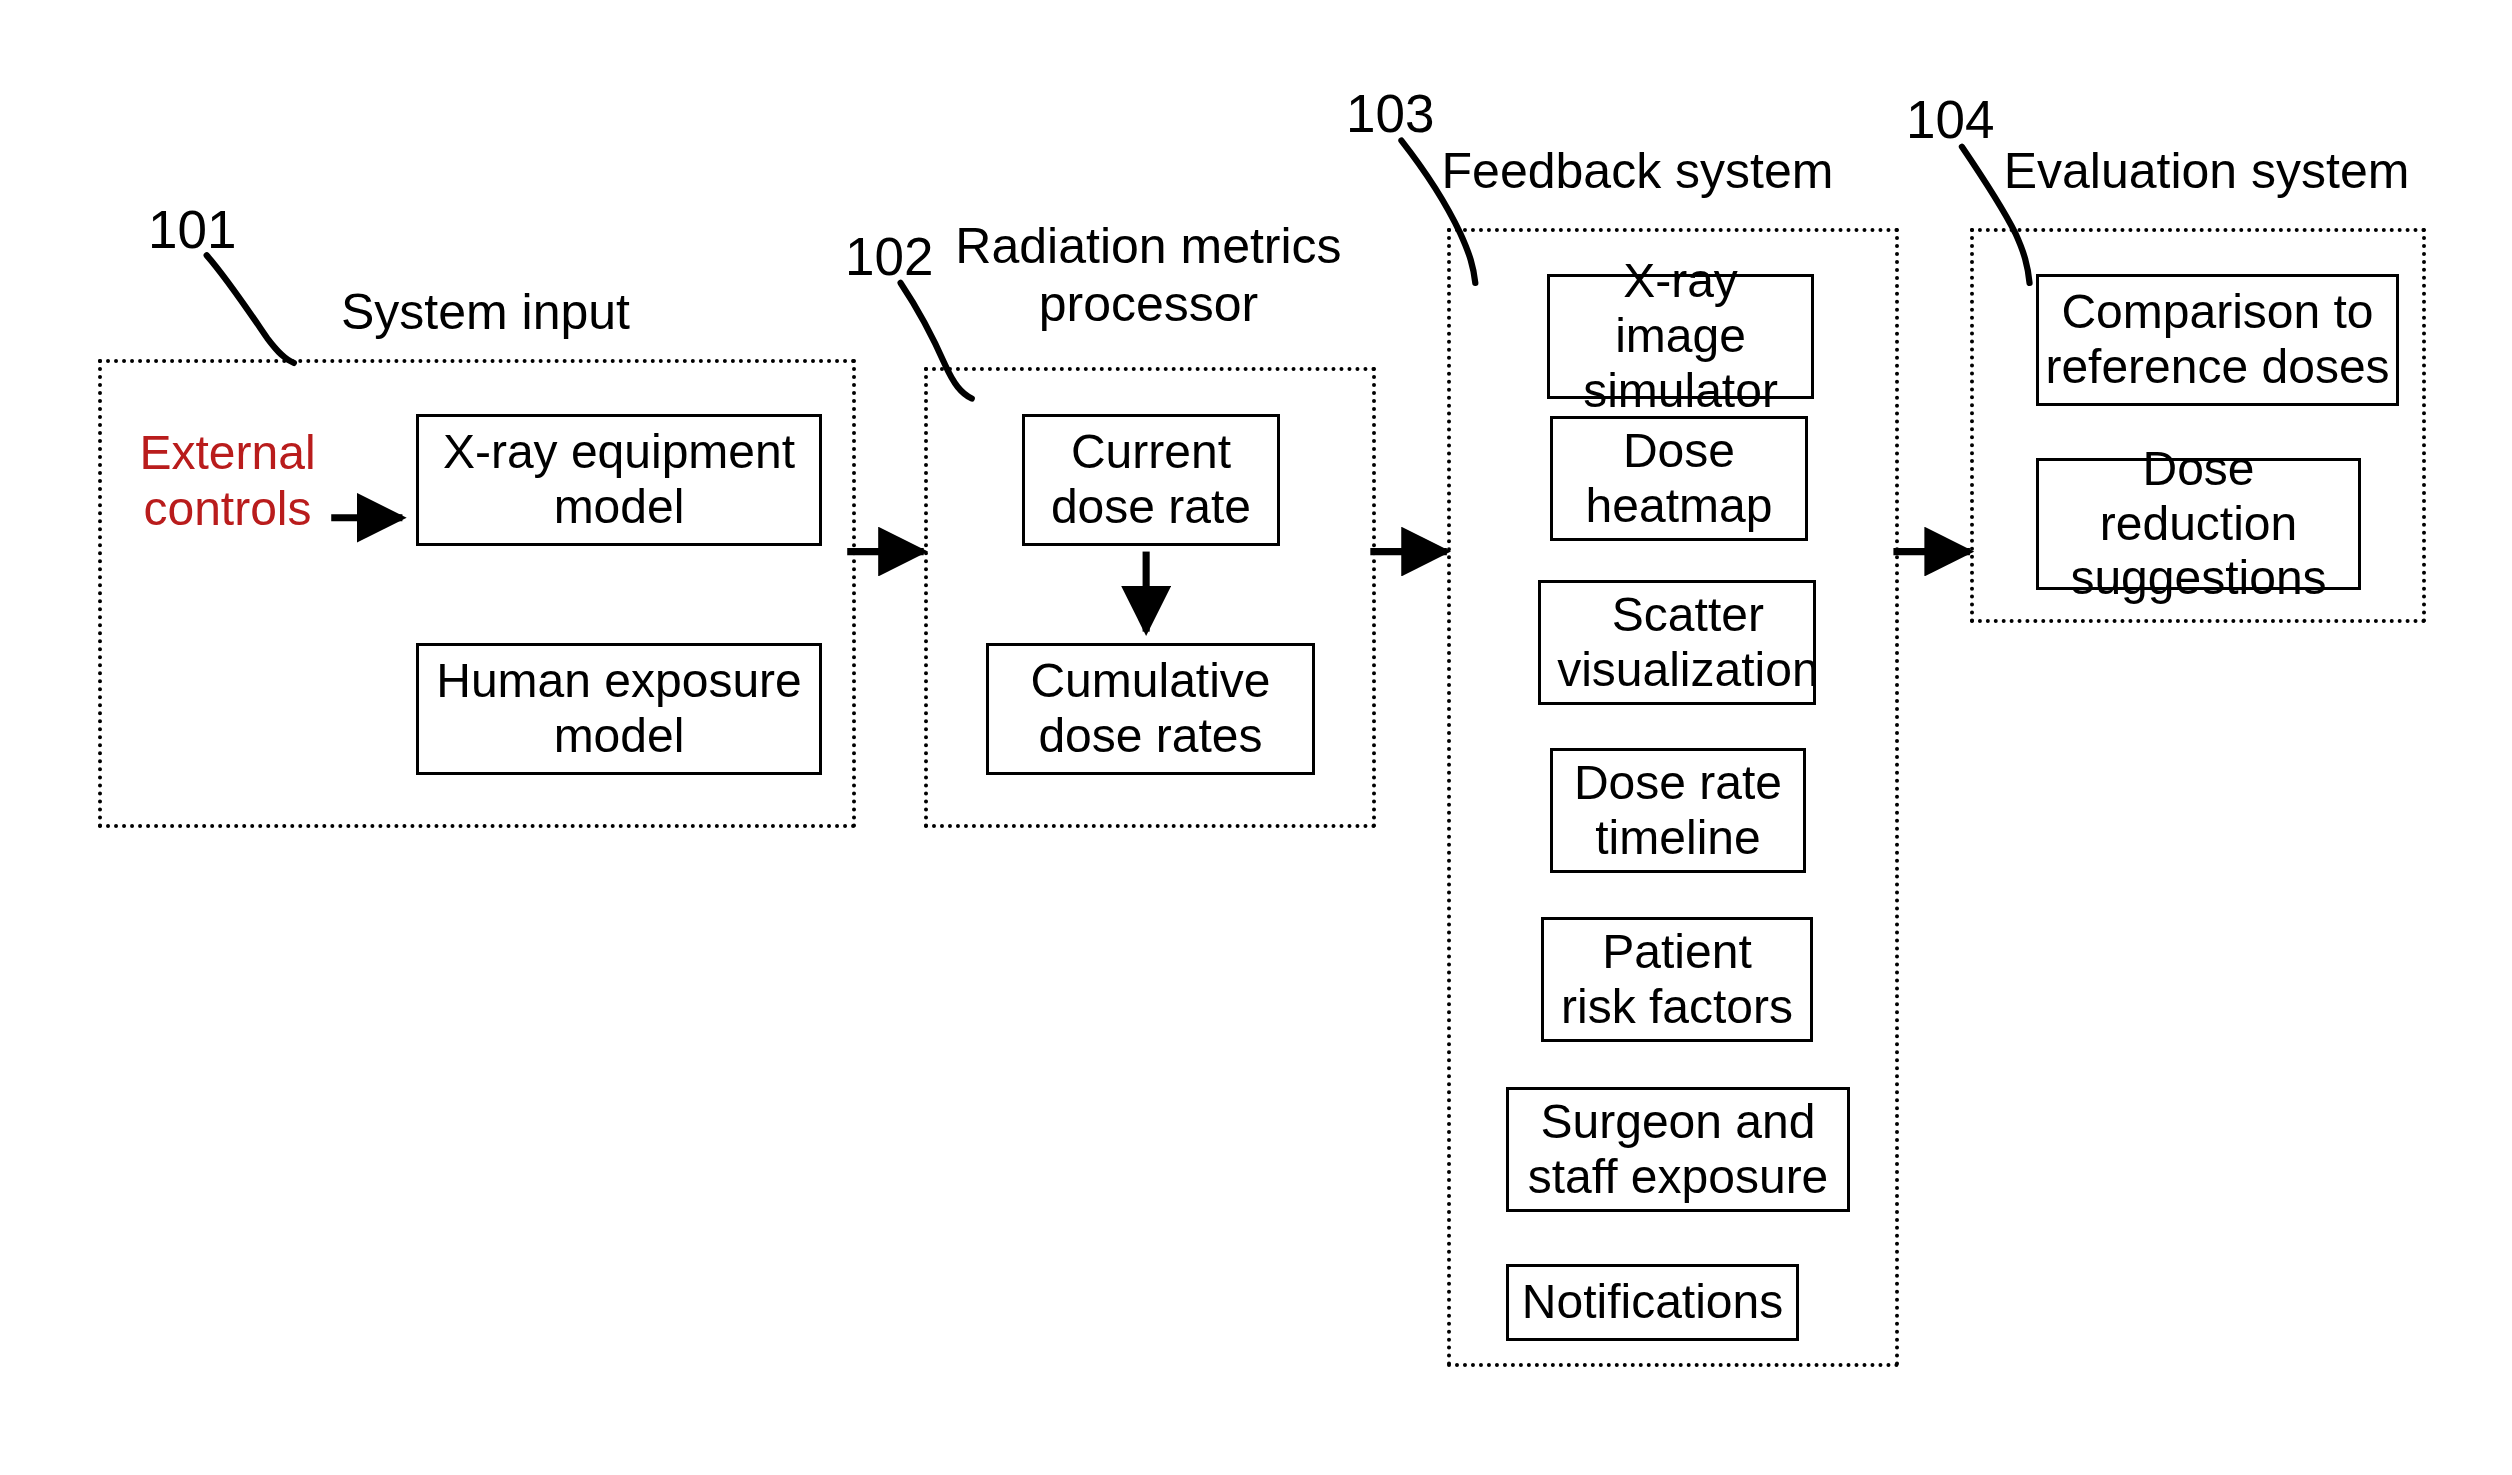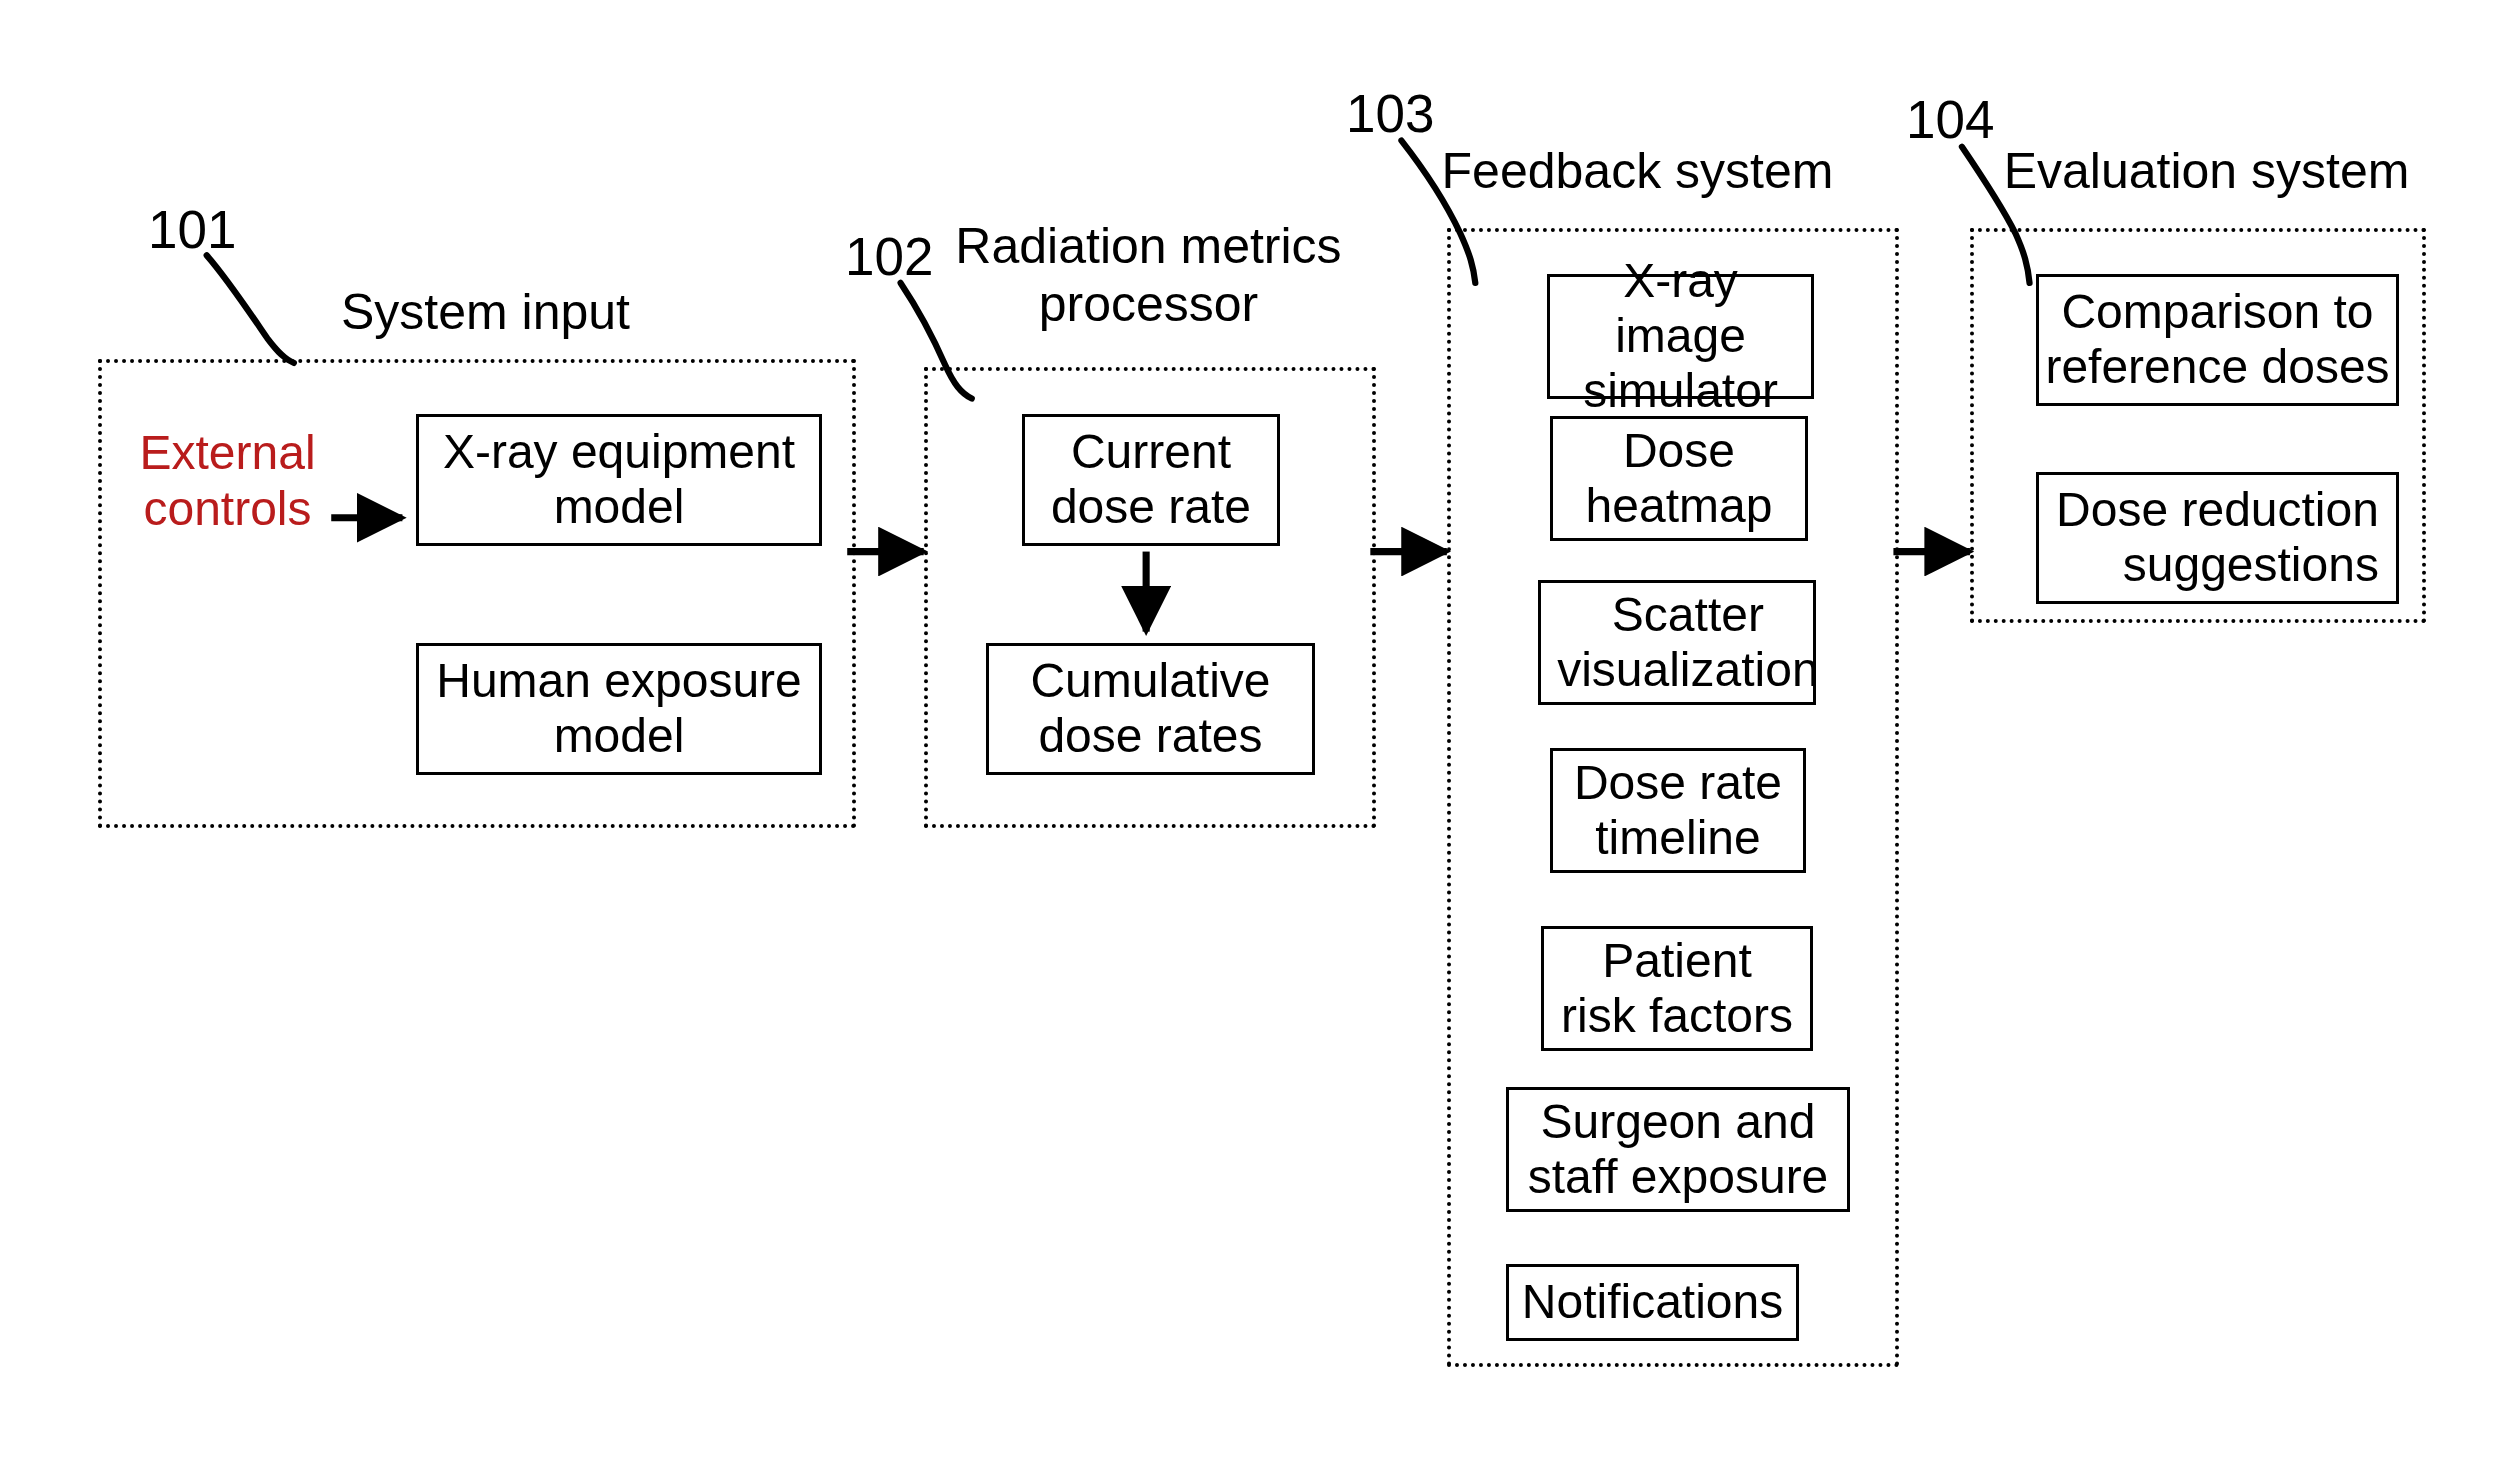--- a/index.html
+++ b/index.html
@@ -147,26 +147,26 @@
   <div class="dotted-box" style="left:1447px; top:228px; width:452px; height:1139px;"></div>
 
   <div class="solid-box" style="left:1547px; top:274px; width:267px; height:125px;">X-ray<br>image simulator</div>
 
   <div class="solid-box" style="left:1550px; top:416px; width:258px; height:125px;">Dose<br>heatmap</div>
 
   <div class="solid-box" style="left:1538px; top:580px; width:278px; height:125px;padding-left:27px;">Scatter<br>visualization</div>
 
   <div class="solid-box" style="left:1550px; top:748px; width:256px; height:125px;">Dose rate<br>timeline</div>
 
-  <div class="solid-box" style="left:1541px; top:917px; width:272px; height:125px;margin-top:9px;">Patient<br>risk factors</div>
+  <div class="solid-box" style="left:1541px; top:917px; width:272px; height:125px;">Patient<br>risk factors</div>
 
   <div class="solid-box" style="left:1506px; top:1087px; width:344px; height:125px;">Surgeon and<br>staff exposure</div>
 
   <div class="solid-box" style="left:1506px; top:1264px; width:293px; height:77px;">Notifications</div>
 
   <div class="dotted-box" style="left:1970px; top:228px; width:456px; height:395px;"></div>
 
   <div class="solid-box" style="left:2036px; top:274px; width:363px; height:132px;">Comparison to<br>reference doses</div>
 
-  <div class="solid-box" style="left:2036px; top:472px; width:363px; height:132px;text-align:right;">Dose reduction<br>suggestions</div>
+  <div class="solid-box" style="left:2036px; top:458px; width:325px; height:132px;">Dose reduction<br>suggestions</div>
 
 </div>
 
 
 </body></html>

